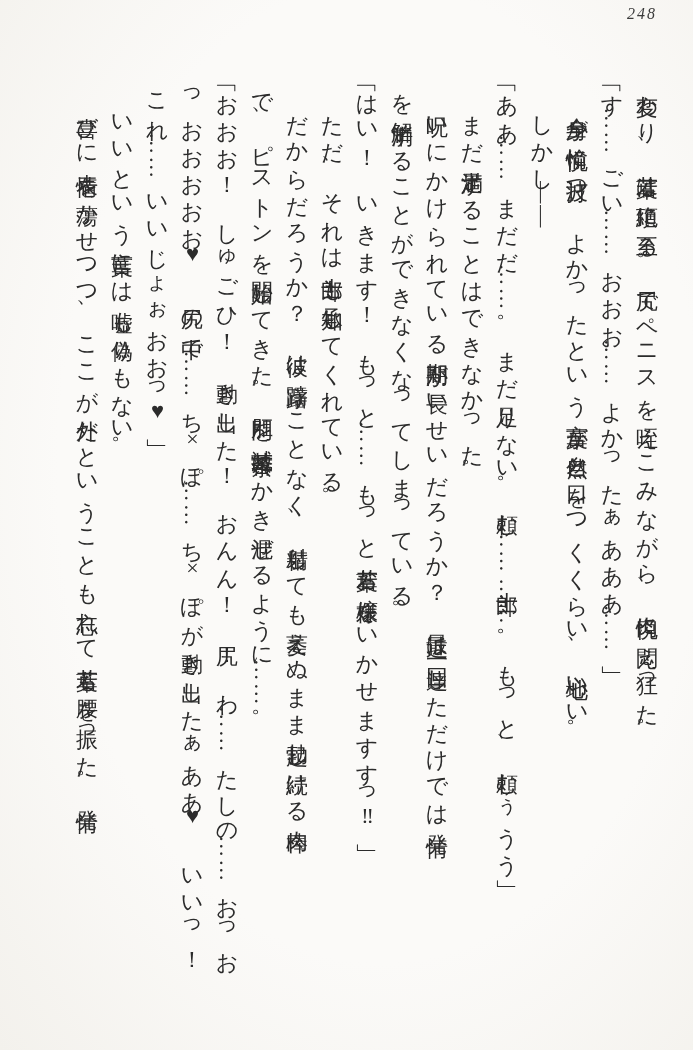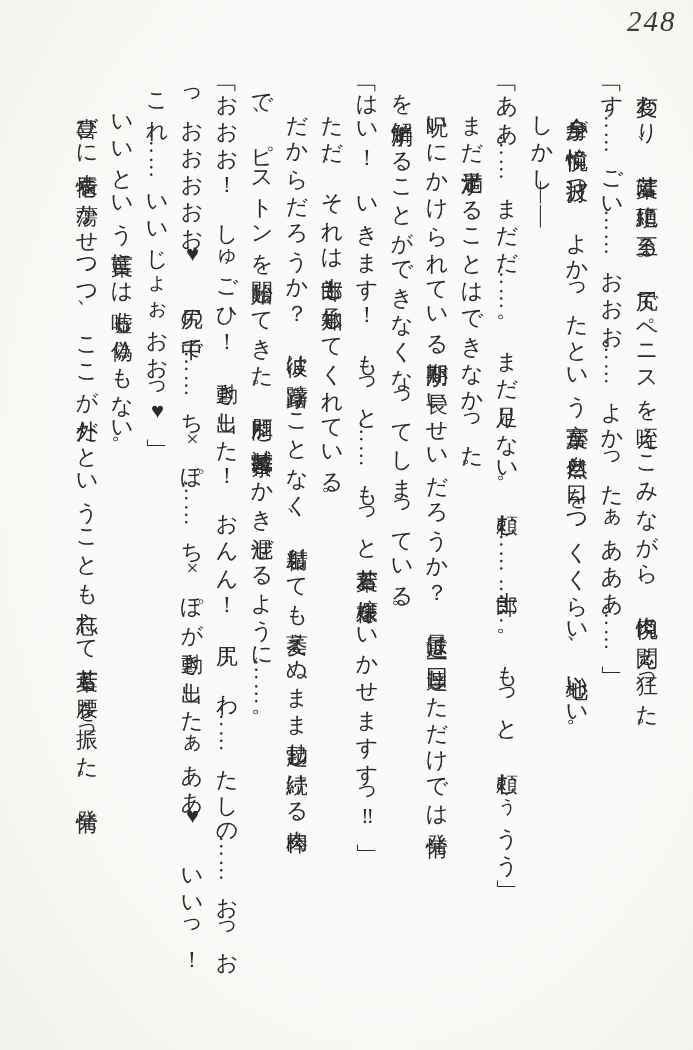--- a/index.html
+++ b/index.html
@@ -15,21 +15,21 @@
     background: #f9f8f5;
     background-image: radial-gradient(ellipse at 55% 45%, #fbfaf8 60%, #f3f1ec 100%);
     overflow: hidden;
     font-family: "Liberation Serif", "DejaVu Serif", serif;
     color: #2b2b2b;
   }
   .page-number {
     position: absolute;
     top: 5px;
     left: 627px;
-    font-size: 29px;
+    font-size: 16px;
     font-style: italic;
     letter-spacing: 2px;
     color: #3a3a3a;
   }
   .text-block {
     position: absolute;
     top: 78px;
     right: 28px;
     height: 918px;
     writing-mode: vertical-rl;

